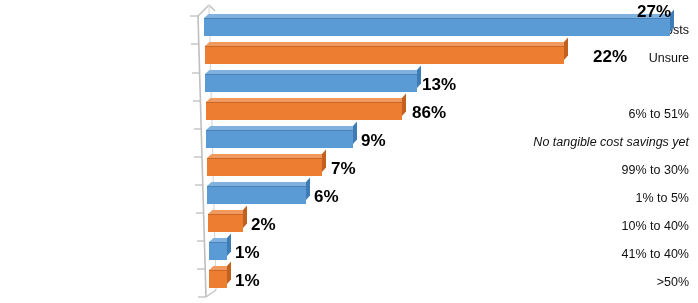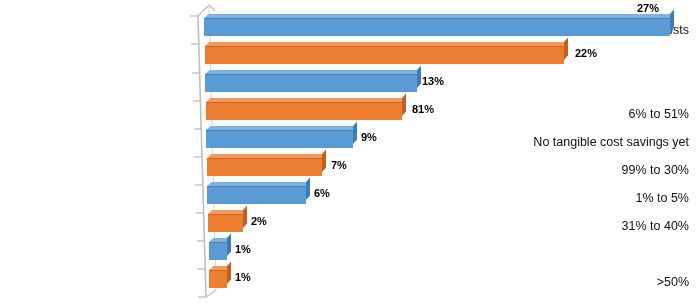--- a/index.html
+++ b/index.html
@@ -46,21 +46,21 @@
   .bar.blue .topface{background:#7FB2DE;}
   .bar.blue .sideface{background:#3E7CB5;}
   .bar.blue .face{border-top:1.5px solid #4A83B8;}
   .bar.orange .face{background:#ED7D31;}
   .bar.orange .topface{background:#F19A60;}
   .bar.orange .sideface{background:#C2611F;}
   .bar.orange .face{border-top:1.5px solid #C96726;}
 
   .val-label{
     position:absolute;
-    font-size:11px;font-weight:bold;color:#000000;
+    font-size:17px;font-weight:bold;color:#000000;
     line-height:1;white-space:nowrap;
   }
 </style>
 </head>
 <body>
 
 <div id="chart-root">
 
   <svg class="axis-svg" viewBox="0 0 698 303" xmlns="http://www.w3.org/2000/svg">
 
@@ -82,25 +82,27 @@
       <line x1="202" y1="157" x2="194" y2="157"></line>
       <line x1="203" y1="185" x2="195" y2="185"></line>
       <line x1="204" y1="213" x2="196" y2="213"></line>
       <line x1="205" y1="241" x2="197" y2="241"></line>
       <line x1="205" y1="269" x2="197" y2="269"></line>
       <line x1="206" y1="297" x2="198" y2="297"></line>
     </g>
   </svg>
 
   <div class="cat-label" style="top:24px;">N/A we haven't calculated costs</div>
+  <div class="cat-label" style="top:52px;">Unsure</div>
   <div class="cat-label" style="top:108px;">6% to 51%</div>
-  <div class="cat-label" style="top:136px;">No tangible cost savings yet</div>
+  <div class="cat-label" style="top:136px;font-style:italic;">No tangible cost savings yet</div>
   <div class="cat-label" style="top:164px;">99% to 30%</div>
   <div class="cat-label" style="top:192px;">1% to 5%</div>
-  <div class="cat-label" style="top:220px;">31% to 40%</div>
+  <div class="cat-label" style="top:220px;">10% to 40%</div>
+  <div class="cat-label" style="top:248px;">41% to 40%</div>
   <div class="cat-label" style="top:276px;text-align:right;">&gt;50%</div>
 
   <div class="bar-row" style="top:18px;">
     <div class="bar blue" style="left:204px;width:466px;">
       <div class="topface"></div>
       <div class="sideface"></div>
       <div class="face"></div>
     </div>
   </div>
   <div class="bar-row" style="top:46px;">
@@ -161,23 +163,23 @@
   </div>
   <div class="bar-row" style="top:270px;">
     <div class="bar orange" style="left:209px;width:18px;">
       <div class="topface"></div>
       <div class="sideface"></div>
       <div class="face"></div>
     </div>
   </div>
 
   <div class="val-label" style="left:637px;top:3px;">27%</div>
-  <div class="val-label" style="left:575px;top:48px;">22%</div>
+  <div class="val-label" style="left:593px;top:48px;">22%</div>
   <div class="val-label" style="left:422px;top:76px;">13%</div>
-  <div class="val-label" style="left:412px;top:104px;">81%</div>
+  <div class="val-label" style="left:412px;top:104px;">86%</div>
   <div class="val-label" style="left:361px;top:132px;">9%</div>
   <div class="val-label" style="left:331px;top:160px;">7%</div>
   <div class="val-label" style="left:314px;top:188px;">6%</div>
   <div class="val-label" style="left:251px;top:216px;">2%</div>
   <div class="val-label" style="left:235px;top:244px;">1%</div>
   <div class="val-label" style="left:235px;top:272px;">1%</div>
 
 </div>
 
 </body></html>

